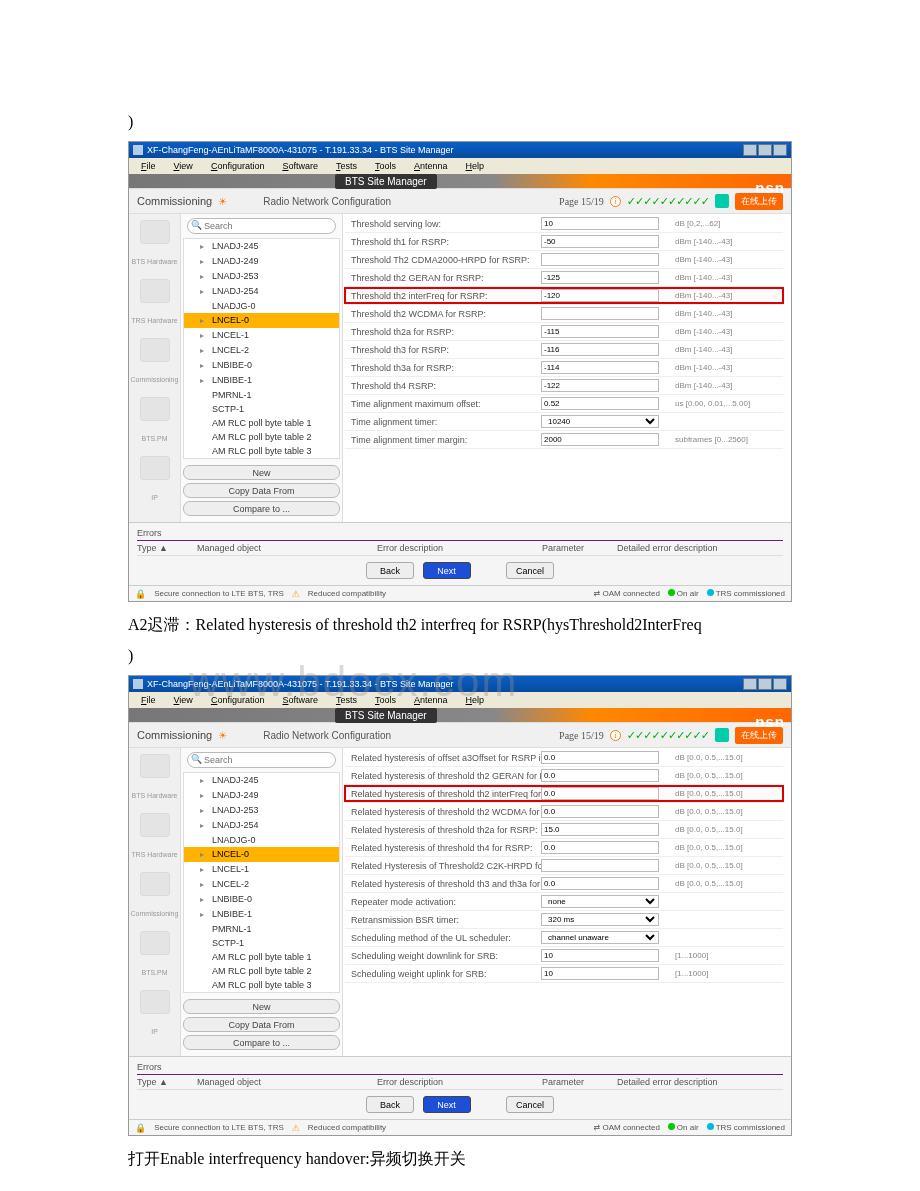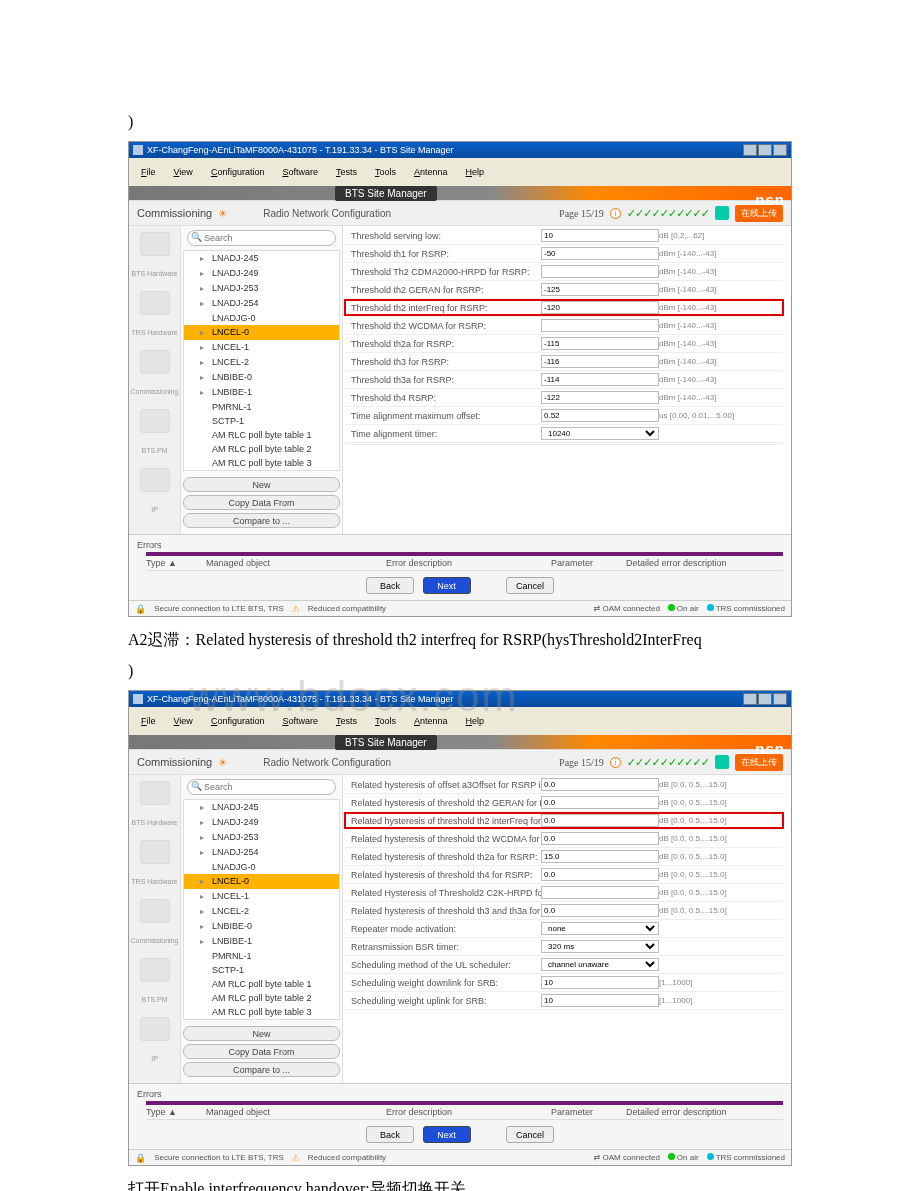--- a/index.html
+++ b/index.html
@@ -7,21 +7,21 @@
   .page { padding:106px 128px 50px 128px; }
   .body-text { margin:5px 0 8px 0; line-height:1.4; }
 
   .app-window { width:664px; border:1px solid #999; font-family:Arial,sans-serif; font-size:9px; margin:4px 0 12px 0; background:#f5f5f5; }
   .titlebar { background:linear-gradient(#0a5fc7,#084a9e); color:#fff; display:flex; align-items:center; height:16px; padding:0 4px; }
   .titlebar .icon { width:10px; height:10px; background:#fff; margin-right:4px; opacity:.7; }
   .titlebar .txt { font-size:9px; }
   .titlebar .winbtns { margin-left:auto; display:flex; gap:1px; }
   .titlebar .wb { width:14px; height:12px; background:#bcd; border:1px solid #678; }
 
-  .menubar { background:#ece9d8; display:flex; height:28px; align-items:center; padding:0 4px; gap:2px; font-size:9px; }
+  .menubar { background:#ece9d8; display:flex; height:16px; align-items:center; padding:0 4px; gap:2px; font-size:9px; }
   .menubar span { padding:0 8px; }
   .menubar span:first-letter { text-decoration:underline; }
 
   .brandrow { height:14px; background:linear-gradient(to right,#777 0%,#888 55%,#ff8800 70%,#ff6600 100%); display:flex; align-items:center; padding:0 6px; }
   .brandrow .btslabel { background:#333; color:#fff; padding:2px 10px; border-radius:2px; font-size:10px; margin-left:200px;}
   .brandrow .logo { margin-left:auto; color:#fff; font-weight:900; font-size:15px; letter-spacing:1px; font-family:Arial;margin-top:12px; }
 
   .subhead { height:26px; background:#f0f0f0; border-top:1px solid #ddd; border-bottom:1px solid #ddd; display:flex; align-items:center; padding:0 8px; gap:6px; font-size:10px; color:#555;}
   .subhead .title { color:#444; font-size:11px; }
   .subhead .section { margin-left:30px; }
@@ -46,27 +46,27 @@
   .tree-item::before { content:"▸"; color:#888; margin-right:4px; font-size:8px; display:inline-block; width:8px;}
   .tree-item.nochild::before { content:""; }
   .midbtns { margin:6px 2px; display:flex; flex-direction:column; gap:3px; }
   .midbtns button { height:15px; font-size:9px; background:#eee; border:1px solid #bbb; border-radius:7px; color:#444; }
 
   .maincol { flex:1; background:#fff; padding:2px 8px 2px 2px; overflow:hidden; position:relative;}
   .param-row { display:flex; align-items:center; height:15px; font-size:9px; color:#555; }
   .param-row .plabel { width:196px; padding-left:6px; white-space:nowrap; overflow:hidden; }
   .param-row .pinput { width:118px; }
   .param-row .pinput input, .param-row .pinput select { width:100%; height:13px; border:1px solid #bbb; font-size:8px; padding:0 2px; background:#fff;}
-  .param-row .punit { margin-left:0; font-size:8px; color:#888; white-space:nowrap;}
+  .param-row .punit { margin-left:16px; font-size:8px; color:#888; white-space:nowrap;}
   .param-row.hl { outline:2px solid #d00; outline-offset:-1px; background:rgba(255,0,0,0.02);}
   .divider { border-top:1px solid #eee; height:0; margin:1px 0; }
 
   .errors { border-top:1px solid #ccc; background:#f5f5f5; padding:3px 8px 0 8px; font-size:9px; color:#555;}
   .errors .hd { padding:2px 0; }
-  .errors .cols { display:flex; border-top:4px solid #701a75; border-bottom:1px solid #ddd; padding:2px 0;margin-left:9px;}
+  .errors .cols { display:flex; border-top:1px solid #701a75; border-bottom:1px solid #ddd; padding:2px 0;}
   .errors .cols span:nth-child(1){ width:60px;}
   .errors .cols span:nth-child(2){ width:180px;}
   .errors .cols span:nth-child(3){ width:140px;}
   .errors .cols span:nth-child(4){ width:100px;padding-left:25px;}
 
   .ftrbtns { text-align:center; padding:6px 0; }
   .ftrbtns button { height:17px; width:48px; margin:0 3px; font-size:9px; border:1px solid #aaa; border-radius:3px; background:#eee;}
   .ftrbtns button.dark { background:#1d4ed8; color:#fff; border-color:#444;}
 
   .statusbar { display:flex; align-items:center; height:16px; border-top:1px solid #ccc; background:#f5f5f5; padding:0 6px; font-size:8px; color:#555; gap:8px;}
@@ -228,20 +228,25 @@
             <div class="pinput"><input value="0.52" style=""></div>
             <div class="punit">us [0.00, 0.01,...5.00]</div>
           </div>
           <div class="divider"></div>
           <div class="param-row">
             <div class="plabel">Time alignment timer:</div>
             <div class="pinput"><select><option>10240</option></select></div>
             <div class="punit"></div>
           </div>
           <div class="divider"></div>
+          <div class="param-row">
+            <div class="plabel">Time alignment timer margin:</div>
+            <div class="pinput"><input value="2000" style=""></div>
+            <div class="punit">subframes [0...2560]</div>
+          </div>
           <div class="divider"></div>
         </div>
     </div>
     <div class="errors">
       <div class="hd">Errors</div>
       <div class="cols">
         <span>Type ▲</span>
         <span>Managed object</span>
         <span>Error description</span>
         <span>Parameter</span>

